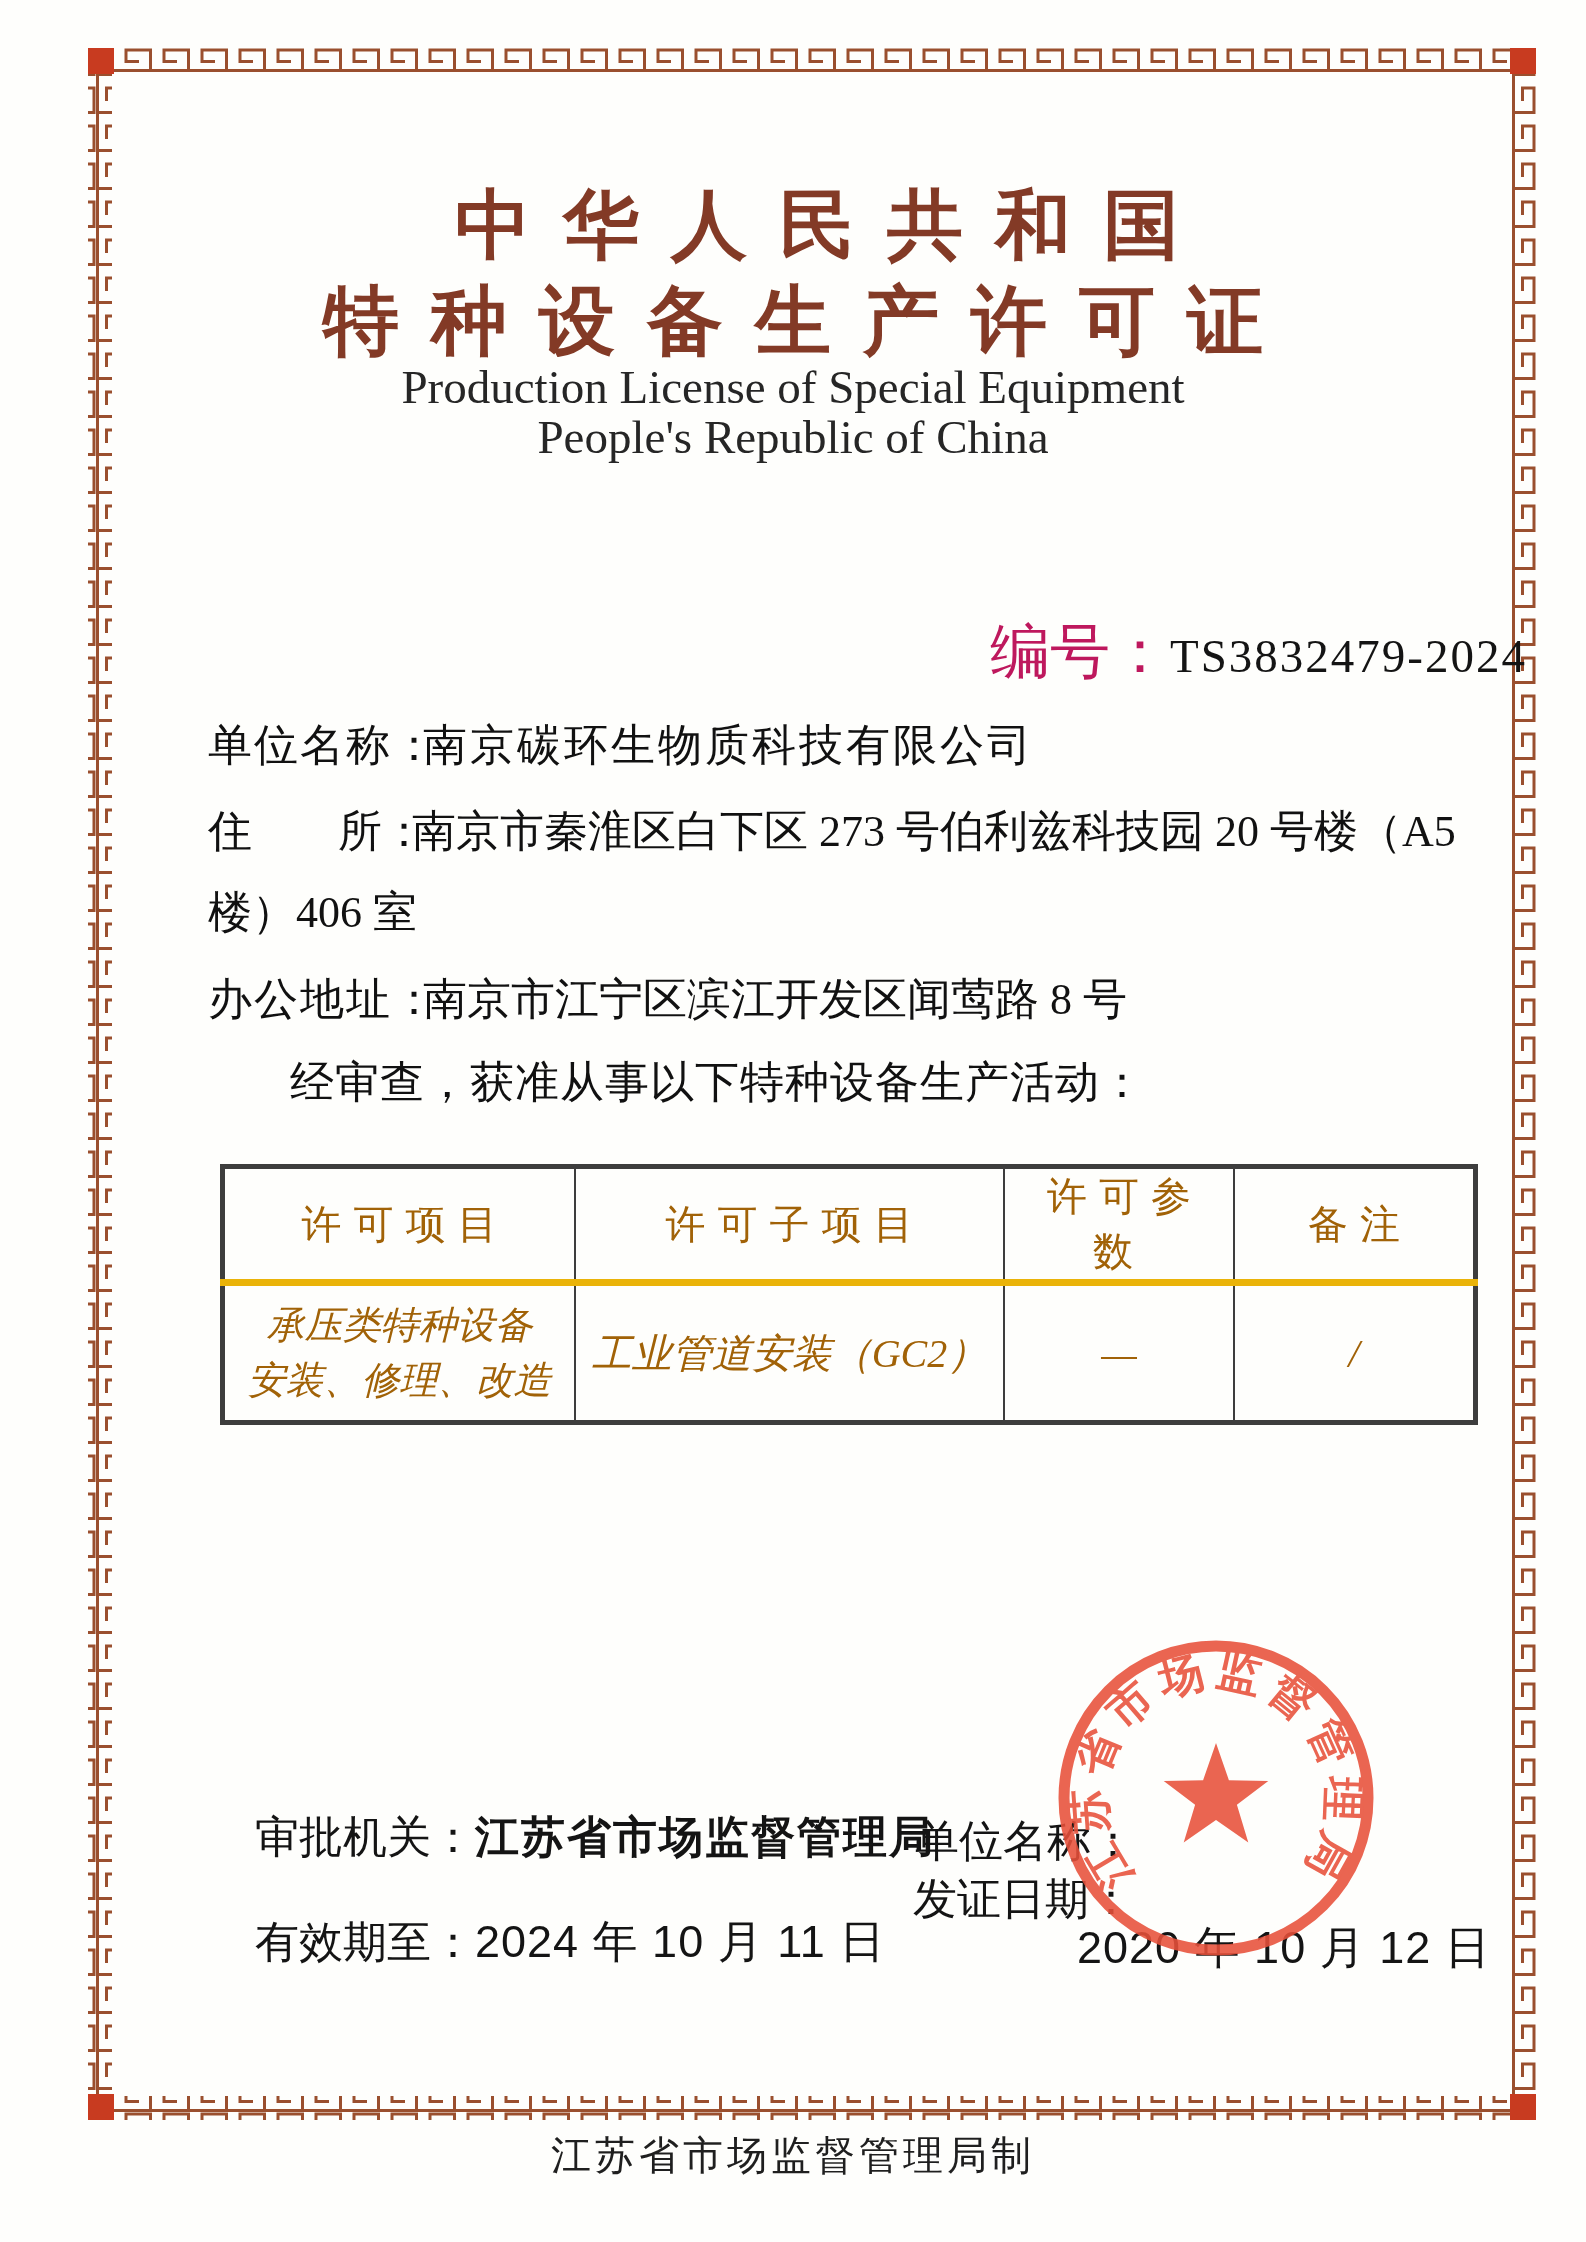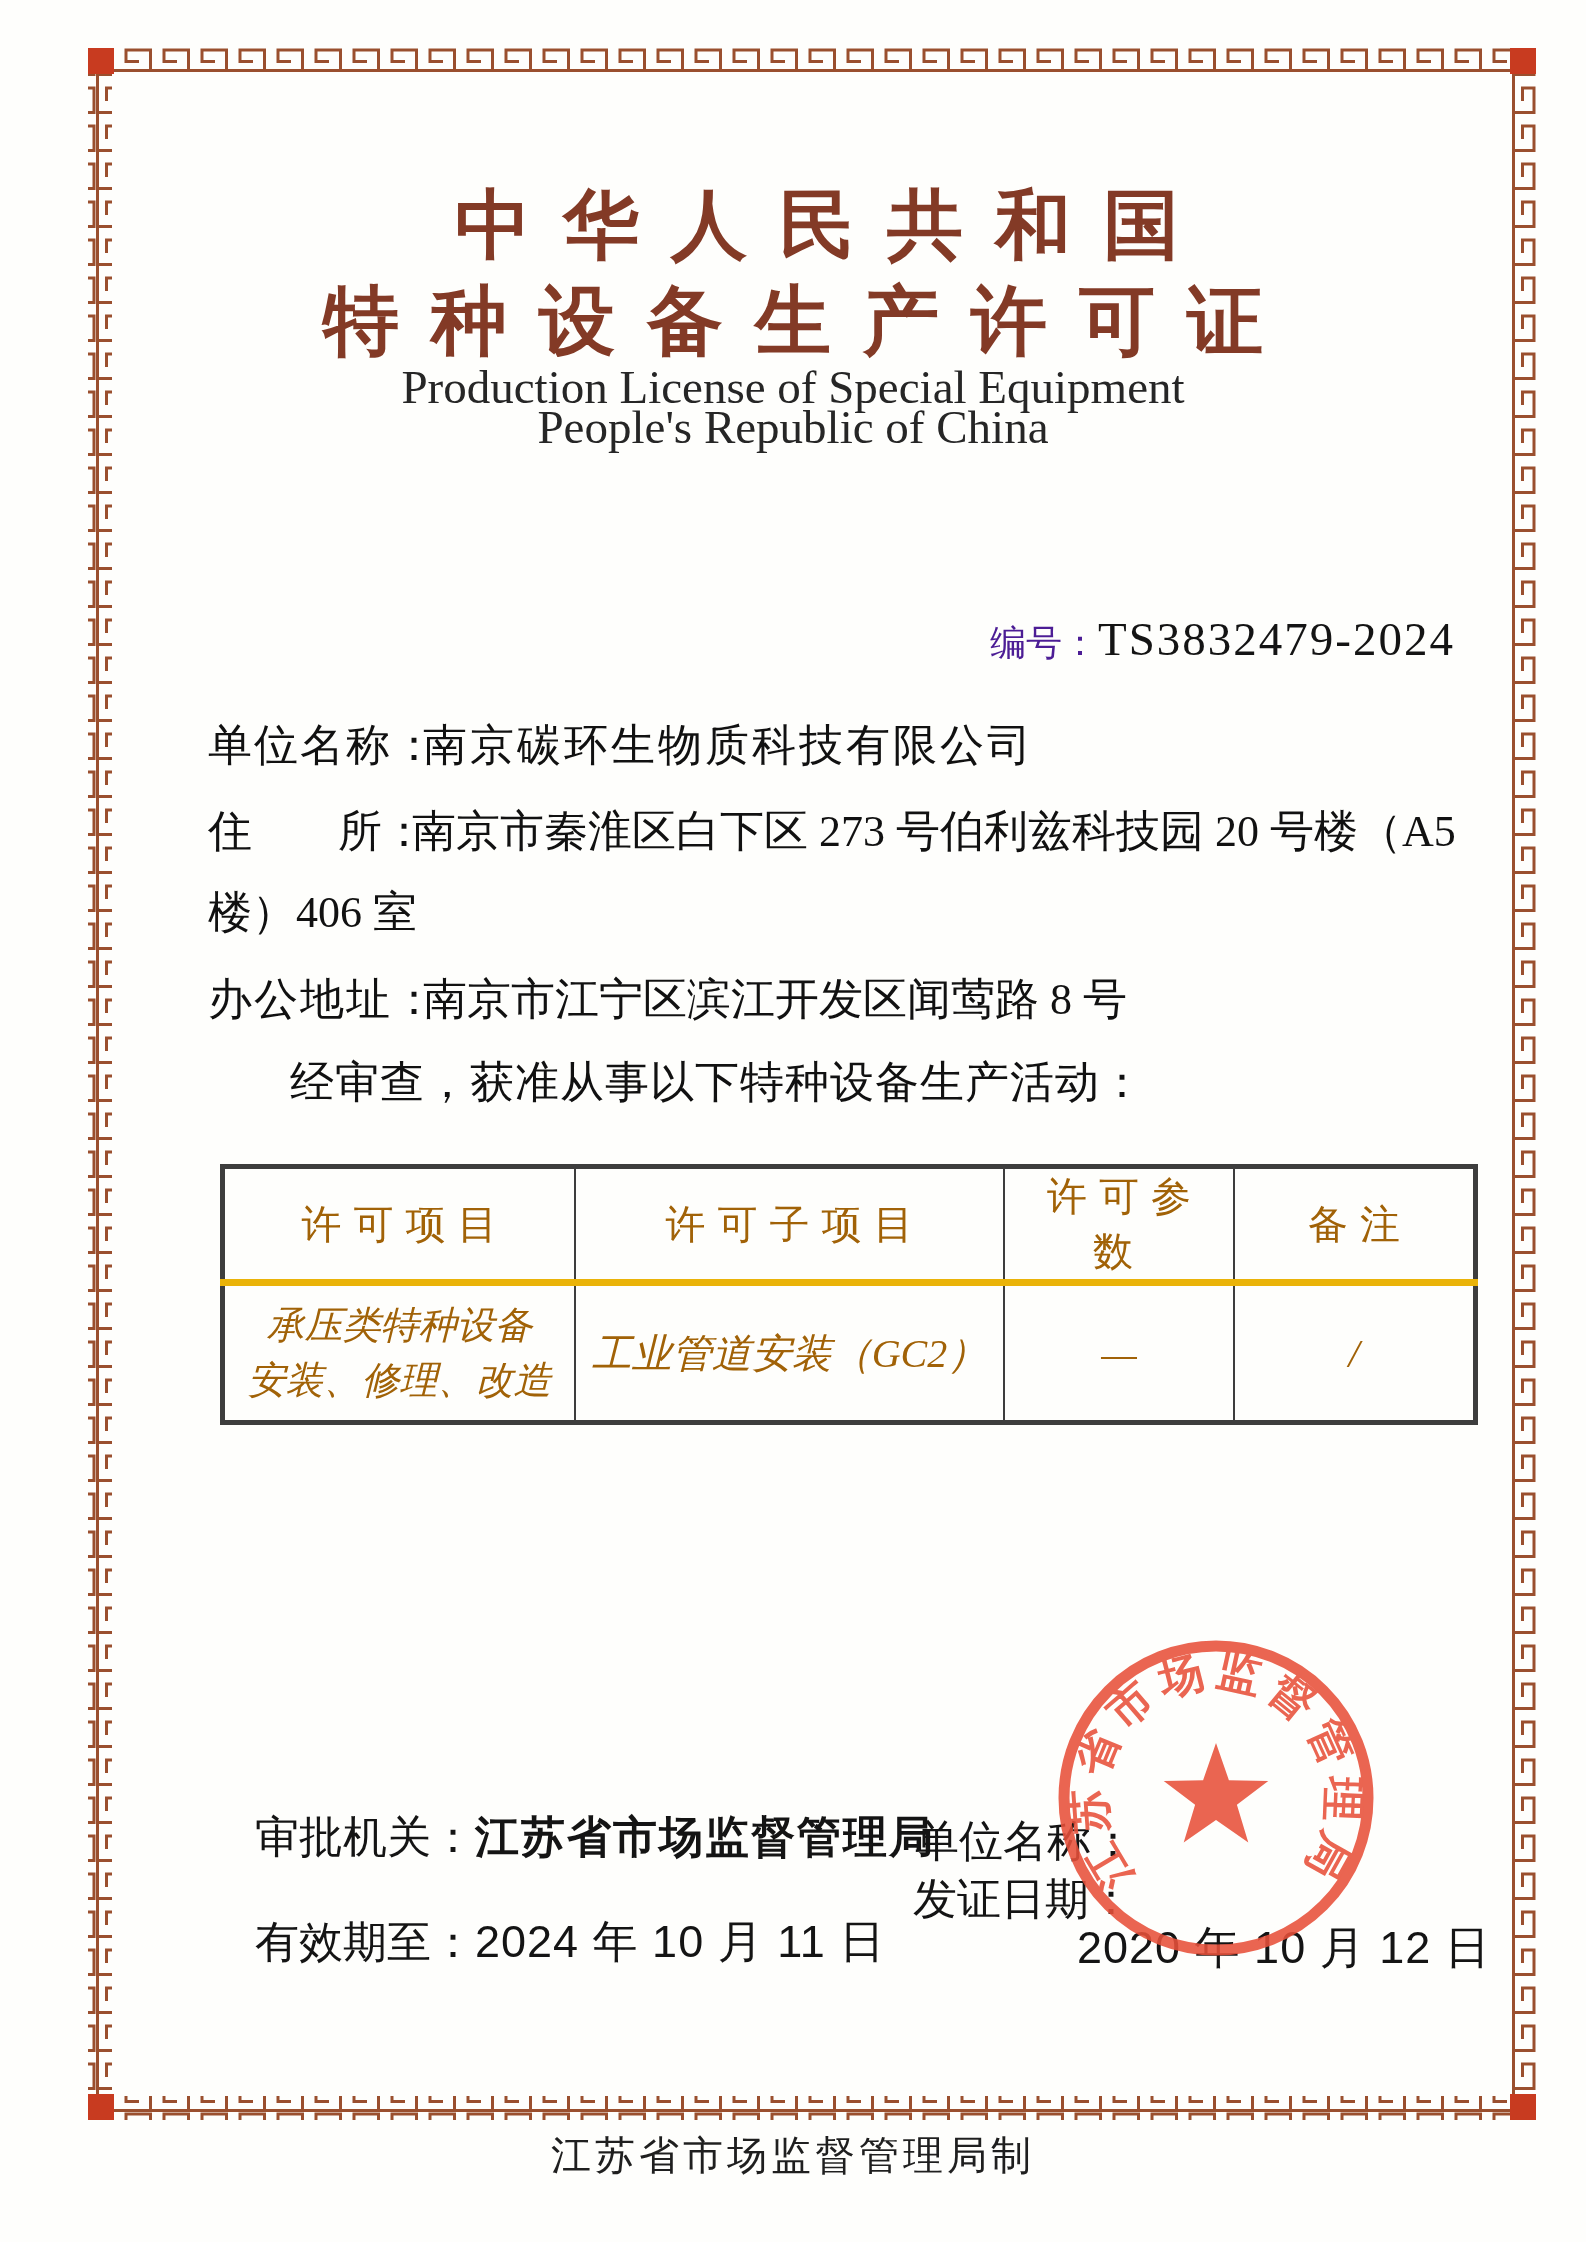--- a/index.html
+++ b/index.html
@@ -25,21 +25,21 @@
   }
   .en-title{
     position:absolute;left:0;width:100%;
     text-align:center;
     font-size:47px;line-height:1;
     color:#262626;
     font-family:"Liberation Serif", serif;
   }
   
   .license-line{position:absolute;top:612px;left:990px;white-space:nowrap;}
-  .license-label{font-size:36px;color:#4c1d95;}
+  .license-label{font-size:60px;color:#be185d;}
   .license-number{font-size:47px;letter-spacing:2px;color:#141414;text-align:right;}
   
   .fline{position:absolute;left:0;width:100%;height:52px;font-size:44px;line-height:1.1;color:#111;}
   .fline span{position:absolute;white-space:nowrap;}
   
   .lic-table{
     position:absolute;left:220px;top:1164px;
     width:1194px;
     border-collapse:collapse;
     table-layout:fixed;
@@ -103,21 +103,21 @@
     <rect x="1510" y="48" width="26" height="26" fill="#c83b20"></rect>
     <rect x="88" y="2094" width="26" height="26" fill="#c83b20"></rect>
     <rect x="1510" y="2094" width="26" height="26" fill="#c83b20"></rect>
   </svg>
 
   <div class="content">
 
     <div class="cn-title" style="top:187px;padding-left:24px;">中华人民共和国</div>
     <div class="cn-title" style="top:283px;">特种设备生产许可证</div>
     <div class="en-title" style="top:364px;">Production License of Special Equipment</div>
-    <div class="en-title" style="top:404px;">People's Republic of China</div>
+    <div class="en-title" style="top:414px;">People's Republic of China</div>
 
     <div class="license-line">
       <span class="license-label">编号：</span><span class="license-number">TS3832479-2024</span>
     </div>
 
     <div class="fline" style="top:722px;">
       <span style="left:208px;letter-spacing:2px;">单位名称：</span>
       <span style="left:423px;letter-spacing:3px;">南京碳环生物质科技有限公司</span>
     </div>
 

